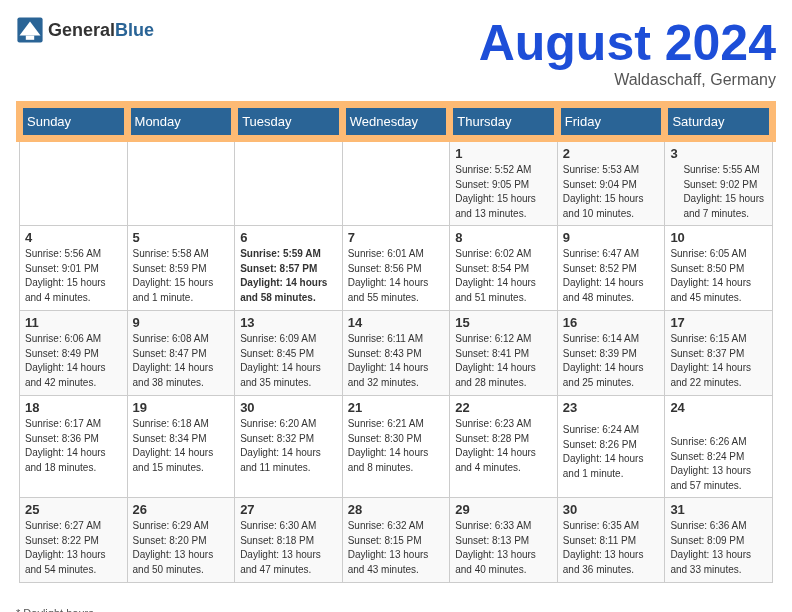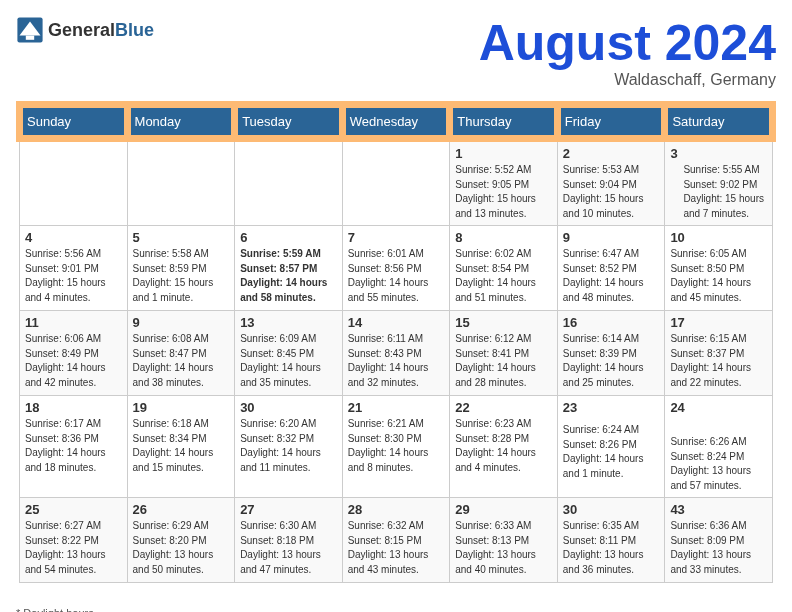--- a/index.html
+++ b/index.html
@@ -348,21 +348,21 @@
 and 40 minutes.</div>
         </td>
         <td>
           <span class="day-num">30</span>
           <div class="cell-info" style="white-space: pre-line;">Sunrise: 6:35 AM
 Sunset: 8:11 PM
 Daylight: 13 hours
 and 36 minutes.</div>
         </td>
         <td>
-          <span class="day-num">43</span>
+          <span class="day-num">31</span>
           <div class="cell-info" style="white-space: pre-line;">Sunrise: 6:36 AM
 Sunset: 8:09 PM
 Daylight: 13 hours
 and 33 minutes.</div>
         </td>
       </tr>
     </tbody>
 </table>
 
 <div class="footer-note">

